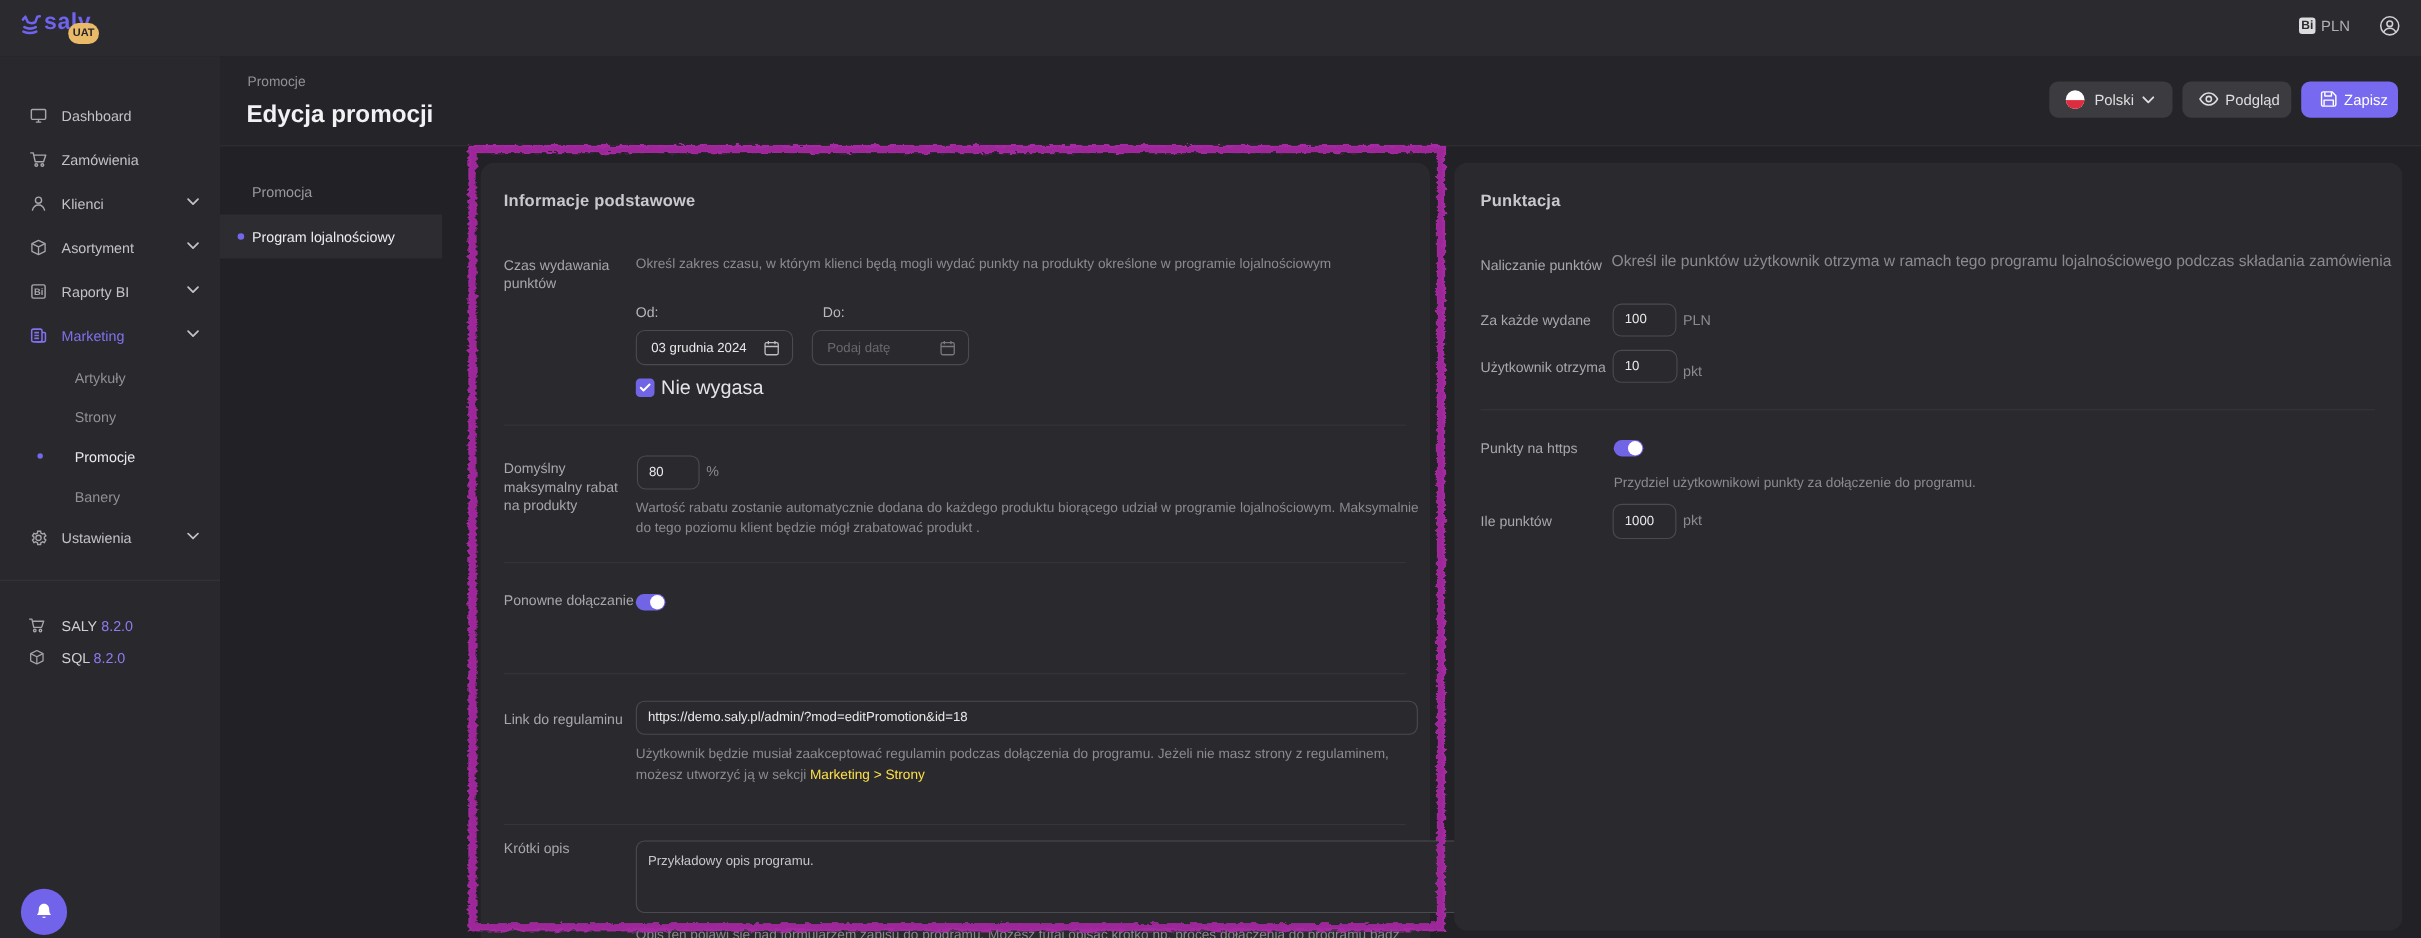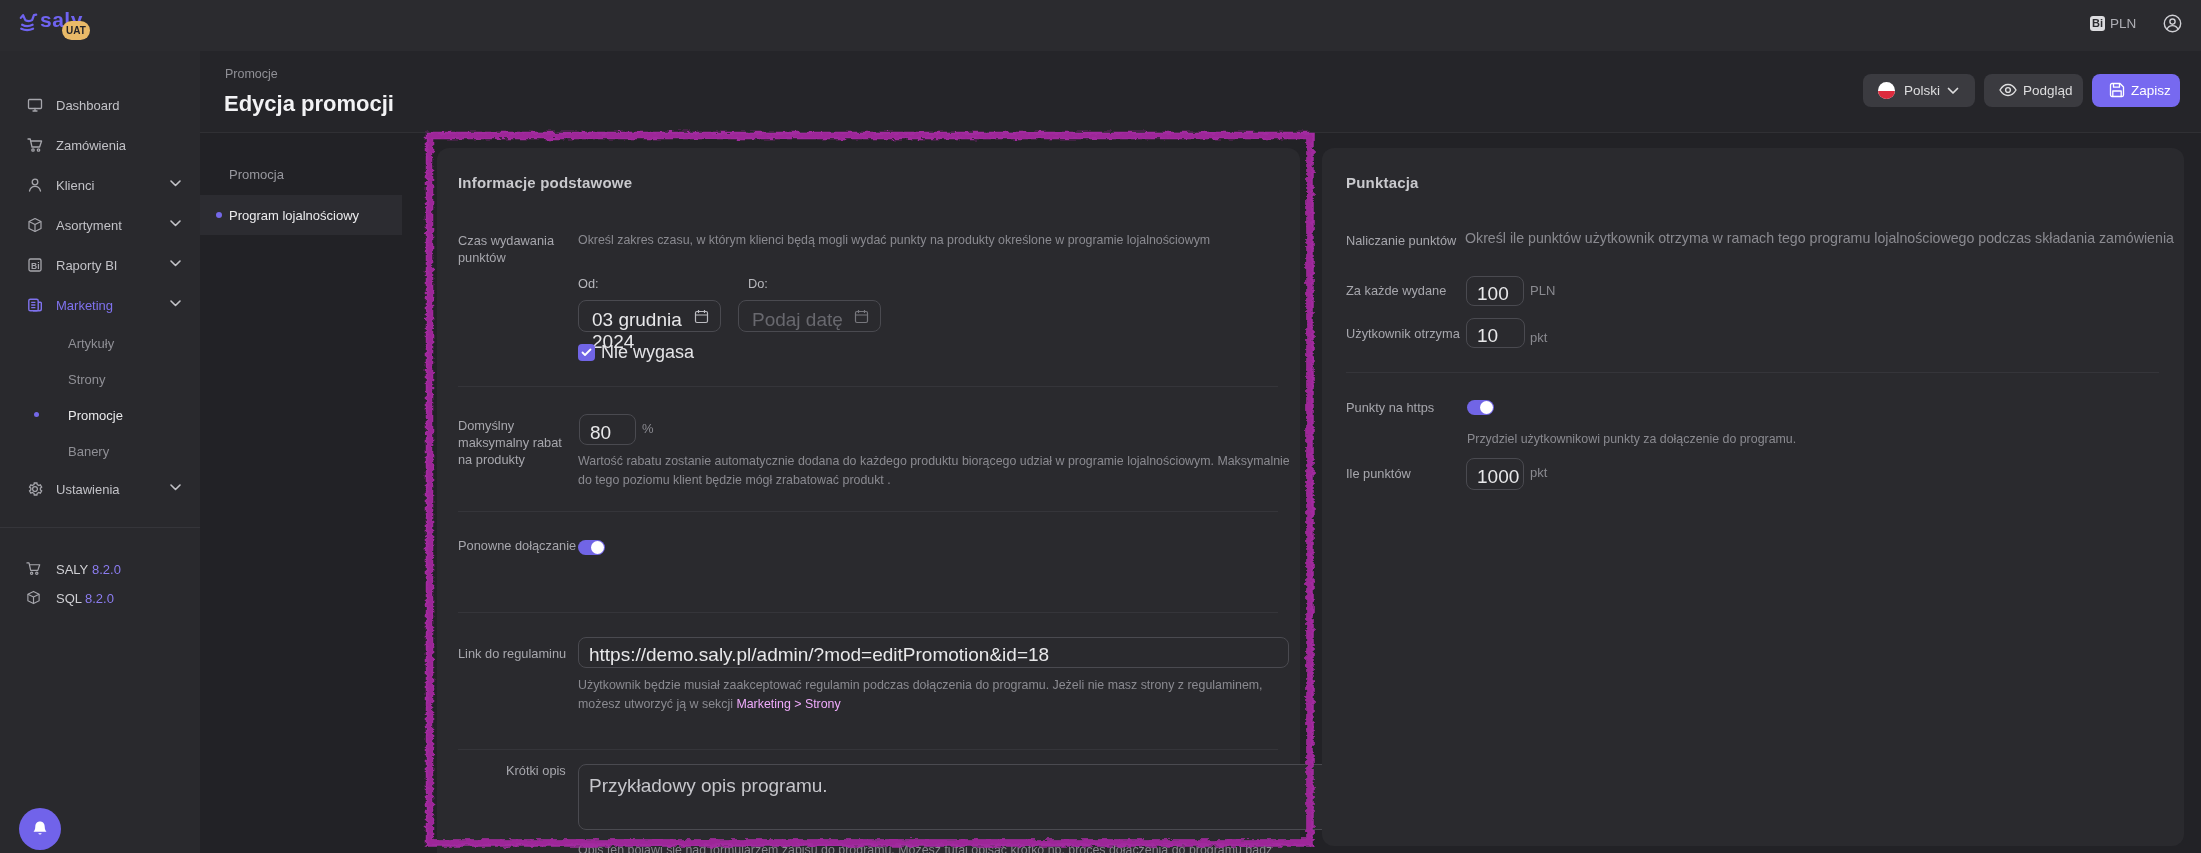--- a/index.html
+++ b/index.html
@@ -55,26 +55,26 @@
   #tabrow { position:absolute; left:200px; top:195px; width:202px; height:40px; background:#2c2c31; }
   #tabrow .dot { position:absolute; left:16px; top:17px; width:6px; height:6px; border-radius:50%; background:#7468e8; }
   #tabrow .lbl { position:absolute; left:29px; top:13px; font-size:13px; color:#ececee; }
   
   #card-l { position:absolute; left:437px; top:148px; width:863px; height:705px; background:#2a2a2e; border-radius:12px 12px 0 0; }
   #card-r { position:absolute; left:1322px; top:148px; width:862px; height:698px; background:#2a2a2e; border-radius:12px; }
   .sect-title { position:absolute; font-size:15px; font-weight:bold; color:#c9c9cd; letter-spacing:0.2px; }
   .flabel { position:absolute; font-size:12.8px; color:#a7a7ad; line-height:17px; }
   .fdesc { position:absolute; font-size:12.4px; color:#8a8a90; line-height:19px; }
   .divider { position:absolute; height:1px; background:#35353a; }
-  .inp { position:absolute; border:1px solid #4a4a50; border-radius:8px; background:#2a2a2e; color:#e8e8ea; font-size:19px; }
+  .inp { position:absolute; border:1px solid #4a4a50; border-radius:8px; background:#2a2a2e; color:#e8e8ea; font-size:12px; }
   .inp .v { position:absolute; left:10px; top:8px; }
   .unit { position:absolute; font-size:13px; color:#8a8a90; }
   .toggle { position:absolute; width:27px; height:15px; border-radius:8px; background:#7165e6; }
   .toggle::after { content:""; position:absolute; right:1px; top:1px; width:13px; height:13px; border-radius:50%; background:#fff; }
-  a.plink { color:#f0abfc; text-decoration:none; }
+  a.plink { color:#fde047; text-decoration:none; }
 </style>
 </head>
 <body>
   <div id="topbar">
     <svg id="logo" width="19" height="21" viewBox="0 0 21 23" style="position:absolute; left:19px; top:11px;">
       <g fill="none" stroke="#6f63f0" stroke-width="2.5" stroke-linecap="round" stroke-linejoin="round">
         <path d="M2 7.5 L4.5 4.5 L7 10 Q11 12 14.5 10 L16.5 4.5 L19 4"></path>
         <path d="M3.5 15 Q9 18 15 15"></path>
         <path d="M2.5 19.5 Q9 22.5 15.5 19.5"></path>
       </g>
@@ -290,21 +290,21 @@
     <div class="toggle" style="left:141px; top:392px;"></div>
     <div class="divider" style="left:21px; top:464px; width:820px;"></div>
 
     <div class="flabel" style="left:21px; top:497px;">Link do regulaminu</div>
     <div class="inp" style="left:141px; top:489px; width:711px; height:31px;">
       <div class="v" style="top:6px;">https://demo.saly.pl/admin/?mod=editPromotion&amp;id=18</div>
     </div>
     <div class="fdesc" style="left:141px; top:528px; width:711px;">Użytkownik będzie musiał zaakceptować regulamin podczas dołączenia do programu. Jeżeli nie masz strony z regulaminem, możesz utworzyć ją w sekcji <a class="plink" href="#">Marketing &gt; Strony</a></div>
     <div class="divider" style="left:21px; top:601px; width:820px;"></div>
 
-    <div class="flabel" style="left:21px; top:614px;margin-left:48px;">Krótki opis</div>
+    <div class="flabel" style="left:21px; top:614px;">Krótki opis</div>
     <div class="inp" style="left:141px; top:616px; width:820px; height:66px;">
       <div class="v" style="top:10px; color:#c6c6cb;">Przykładowy opis programu.</div>
       <svg style="position:absolute; right:2px; bottom:2px;" width="9" height="9" viewBox="0 0 9 9">
         <g stroke="#8a8a90" stroke-width="1">
           <path d="M1 8 L8 1 M4.5 8 L8 4.5"></path>
         </g>
       </svg>
     </div>
     <div class="fdesc" style="left:141px; top:693px; width:711px;">Opis ten pojawi się nad formularzem zapisu do programu. Możesz tutaj opisać krótko np. proces dołączenia do programu bądź</div>
   </div>

